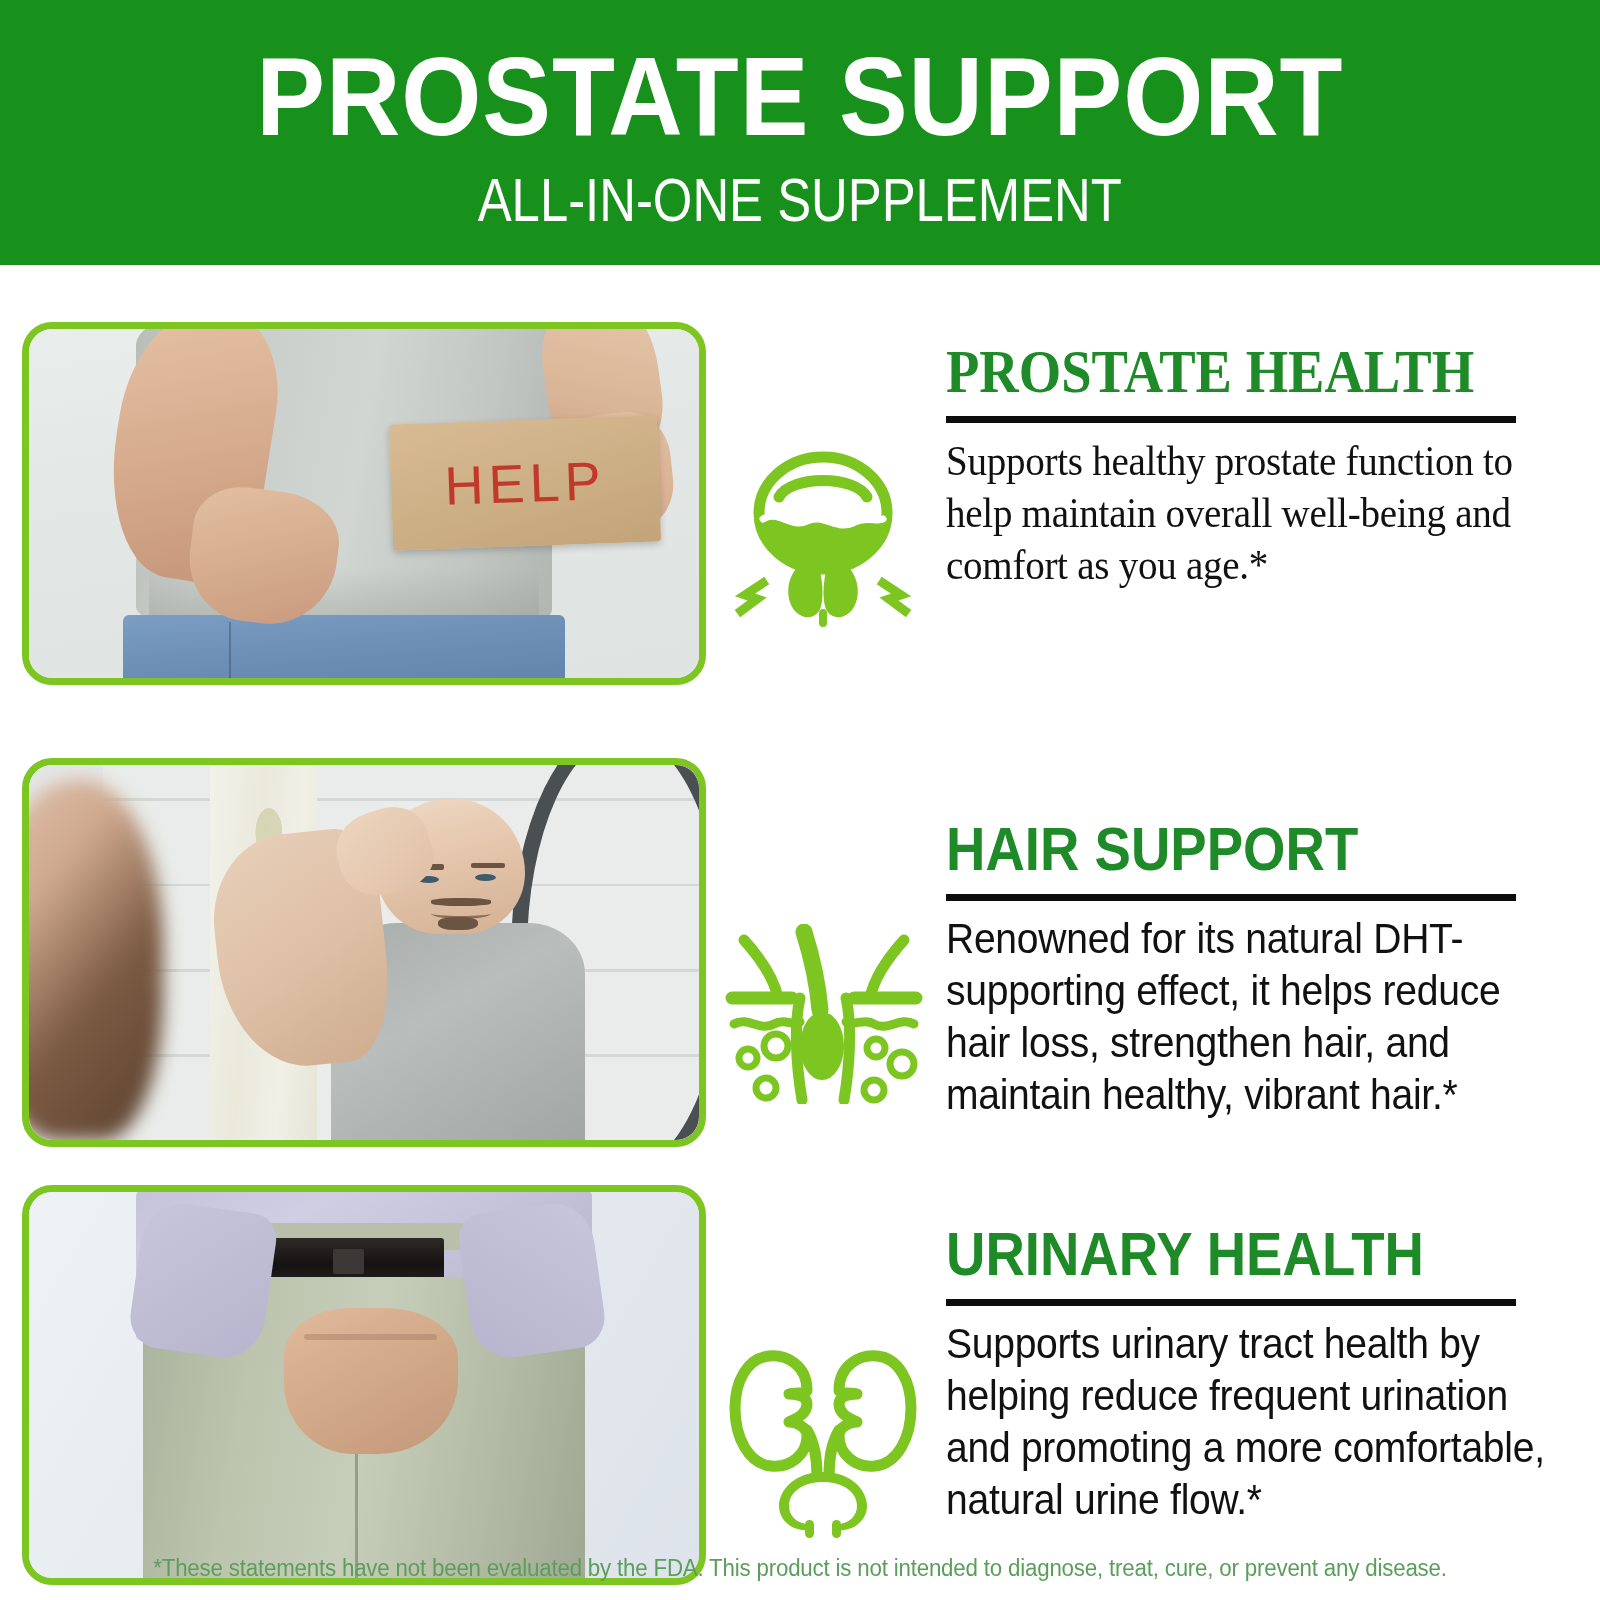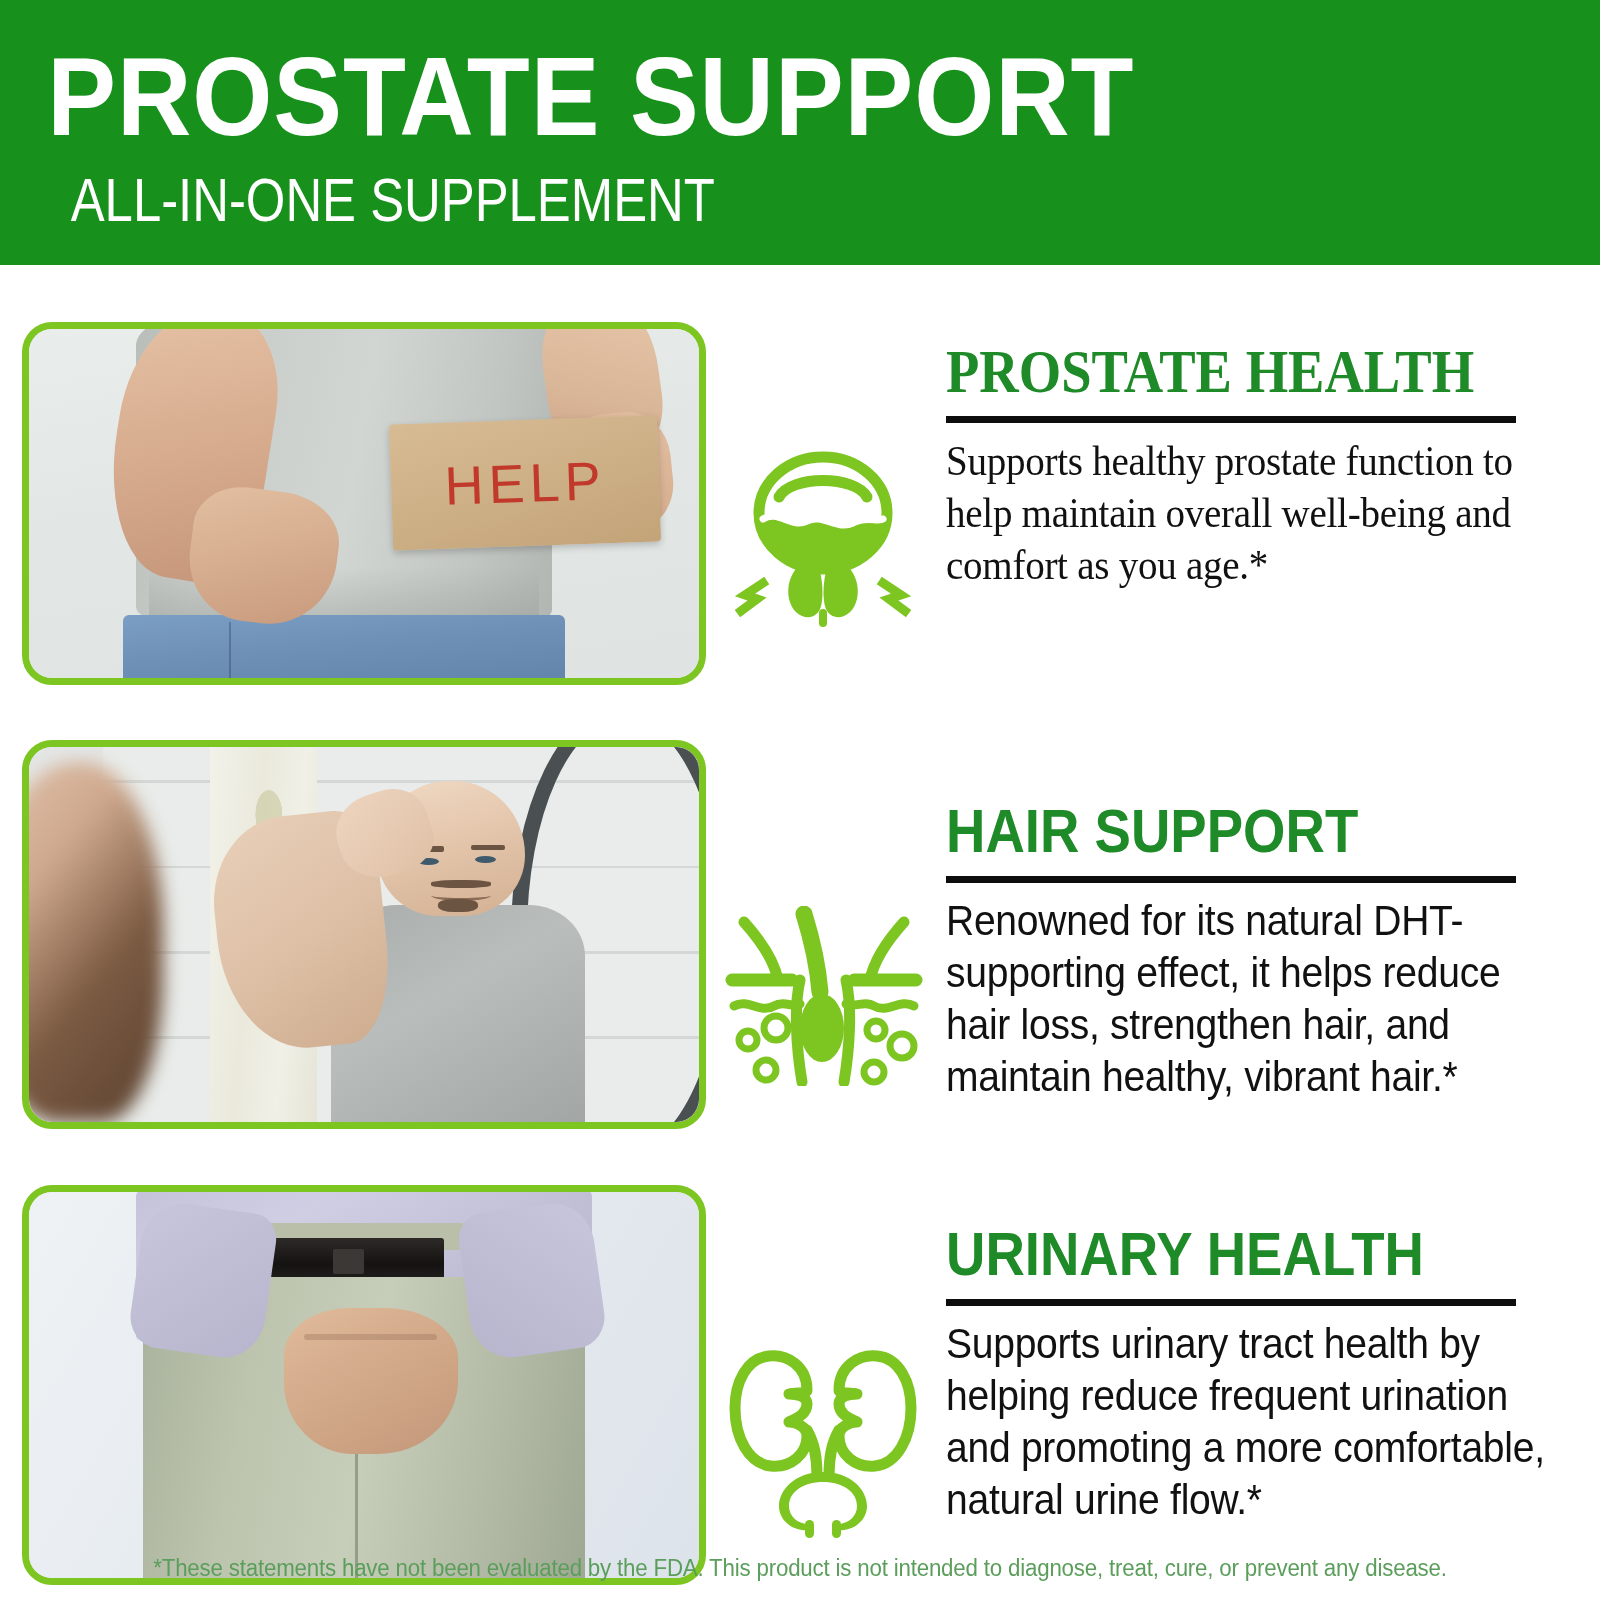--- a/index.html
+++ b/index.html
@@ -18,21 +18,21 @@
   }
 
   
   .header {
     position:absolute;
     left:0; top:0;
     width:1600px; height:265px;
     background:#17901C;
     display:flex;
     flex-direction:column;
-    align-items:flex-start;
+    align-items:center;
     justify-content:center;
   }
   .header-title {
     color:#ffffff;
     font-size:112px;
     font-weight:bold;
     letter-spacing:1px;
     line-height:1.0;
     transform:scaleX(0.92);
     white-space:nowrap;
@@ -47,21 +47,21 @@
     transform:scaleX(0.82);
     white-space:nowrap;
     margin-top:16px;
   }
 
   
   .rows { position:absolute; left:0; top:265px; width:1600px; height:1280px; }
 
   .row { position:absolute; left:0; width:1600px; display:block; }
   .row-1 { top:57px;  height:363px; }
-  .row-2 { top:475px; height:389px; }
+  .row-2 { top:493px; height:389px; }
   .row-3 { top:920px; height:400px; }
 
   
   .photo-card {
     position:absolute;
     left:22px;
     width:684px;
     border:7px solid #7DC520;
     border-radius:30px;
     overflow:hidden;

